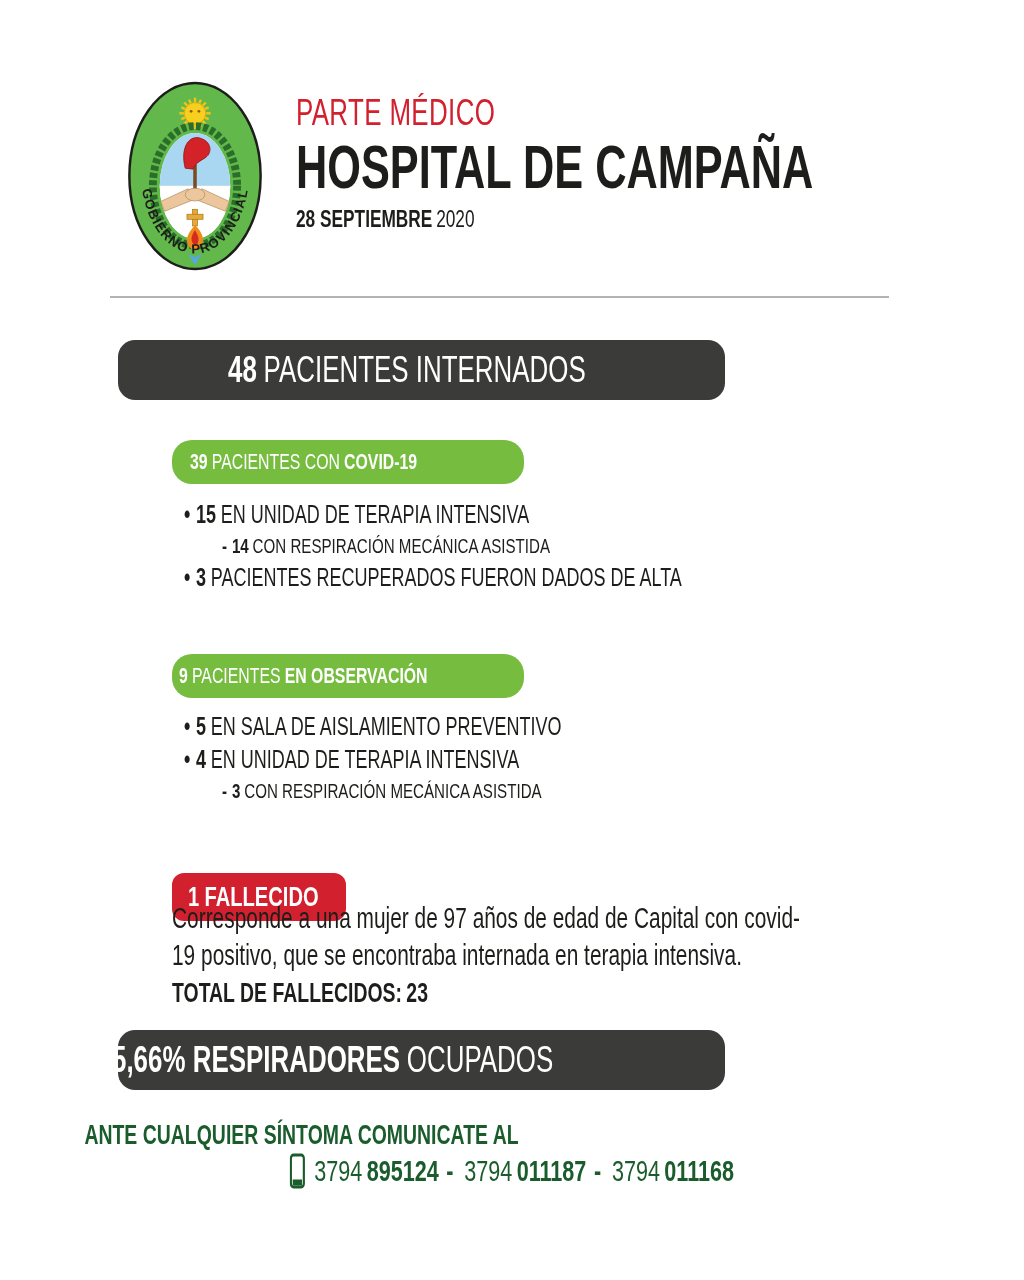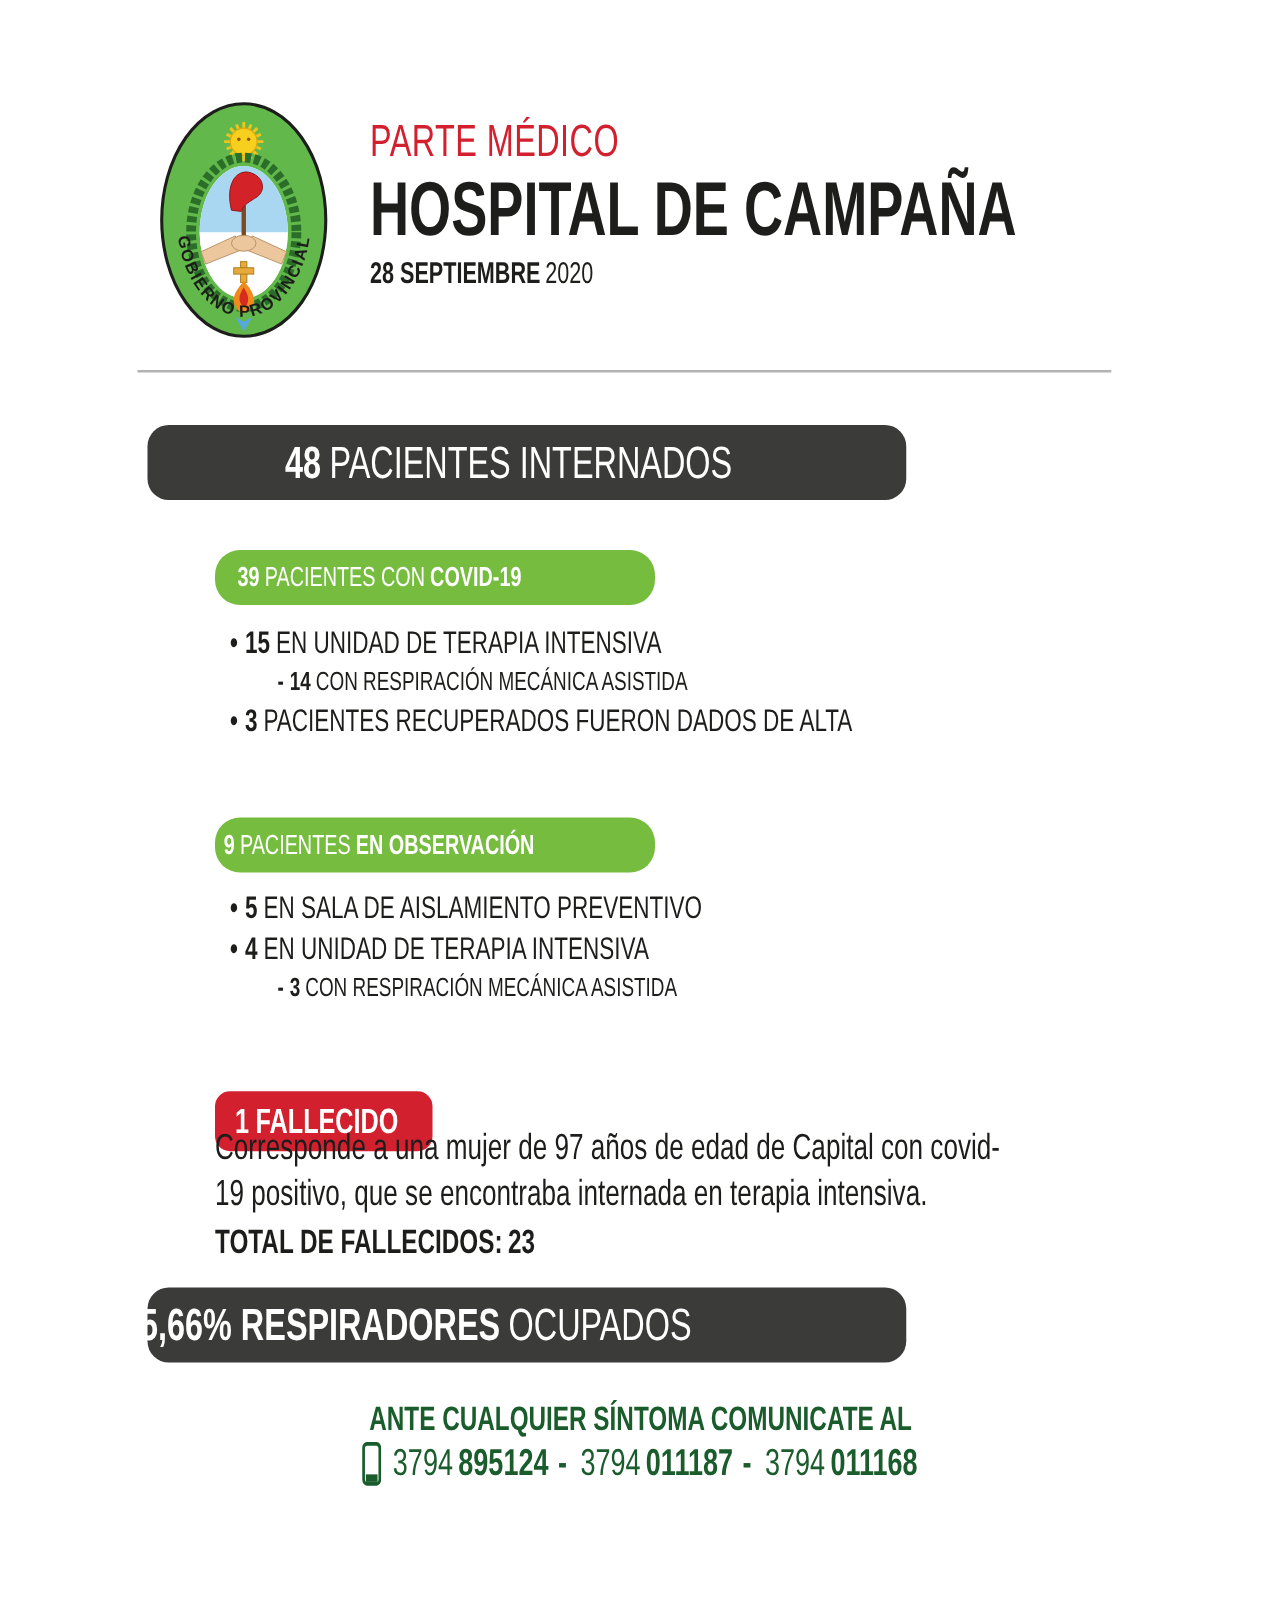--- a/index.html
+++ b/index.html
@@ -70,21 +70,21 @@
     position:absolute; left:172px; top:900px; width:900px;
   }
   #deceased-text .para {
     display:block; font-size:29px; line-height:37px; font-weight:400;
     transform:scaleX(0.72); transform-origin:0 0; width:900px; color:#1d1d1b;
   }
   #total-line { position:absolute; left:172px; top:978px; font-size:27px; font-weight:700; }
   #total-line .val { margin-left:0.22em; }
 
   
-  #footer-message { position:absolute; left:0; top:1120px; width:1024px; text-align:center;
+  #footer-message { position:absolute; left:0; top:1120px; width:1024px; 
     color:#1a5c2c; font-size:27px; font-weight:700; }
   #footer-phones { position:absolute; left:0; top:1153px; width:1024px; text-align:center;
     color:#1a5c2c; font-size:30px; }
   #footer-phones .cond { display:inline-flex; align-items:center; }
   #footer-phones .pref { font-weight:400; margin:0 0.2em 0 0.35em; }
   #footer-phones .numb { font-weight:700; }
   #footer-phones .sep { font-weight:700; margin:0 0.15em 0 0.35em; }
   .phone-icon-svg { width:22px; height:36px; margin-right:2px; }
 </style>
 </head>

